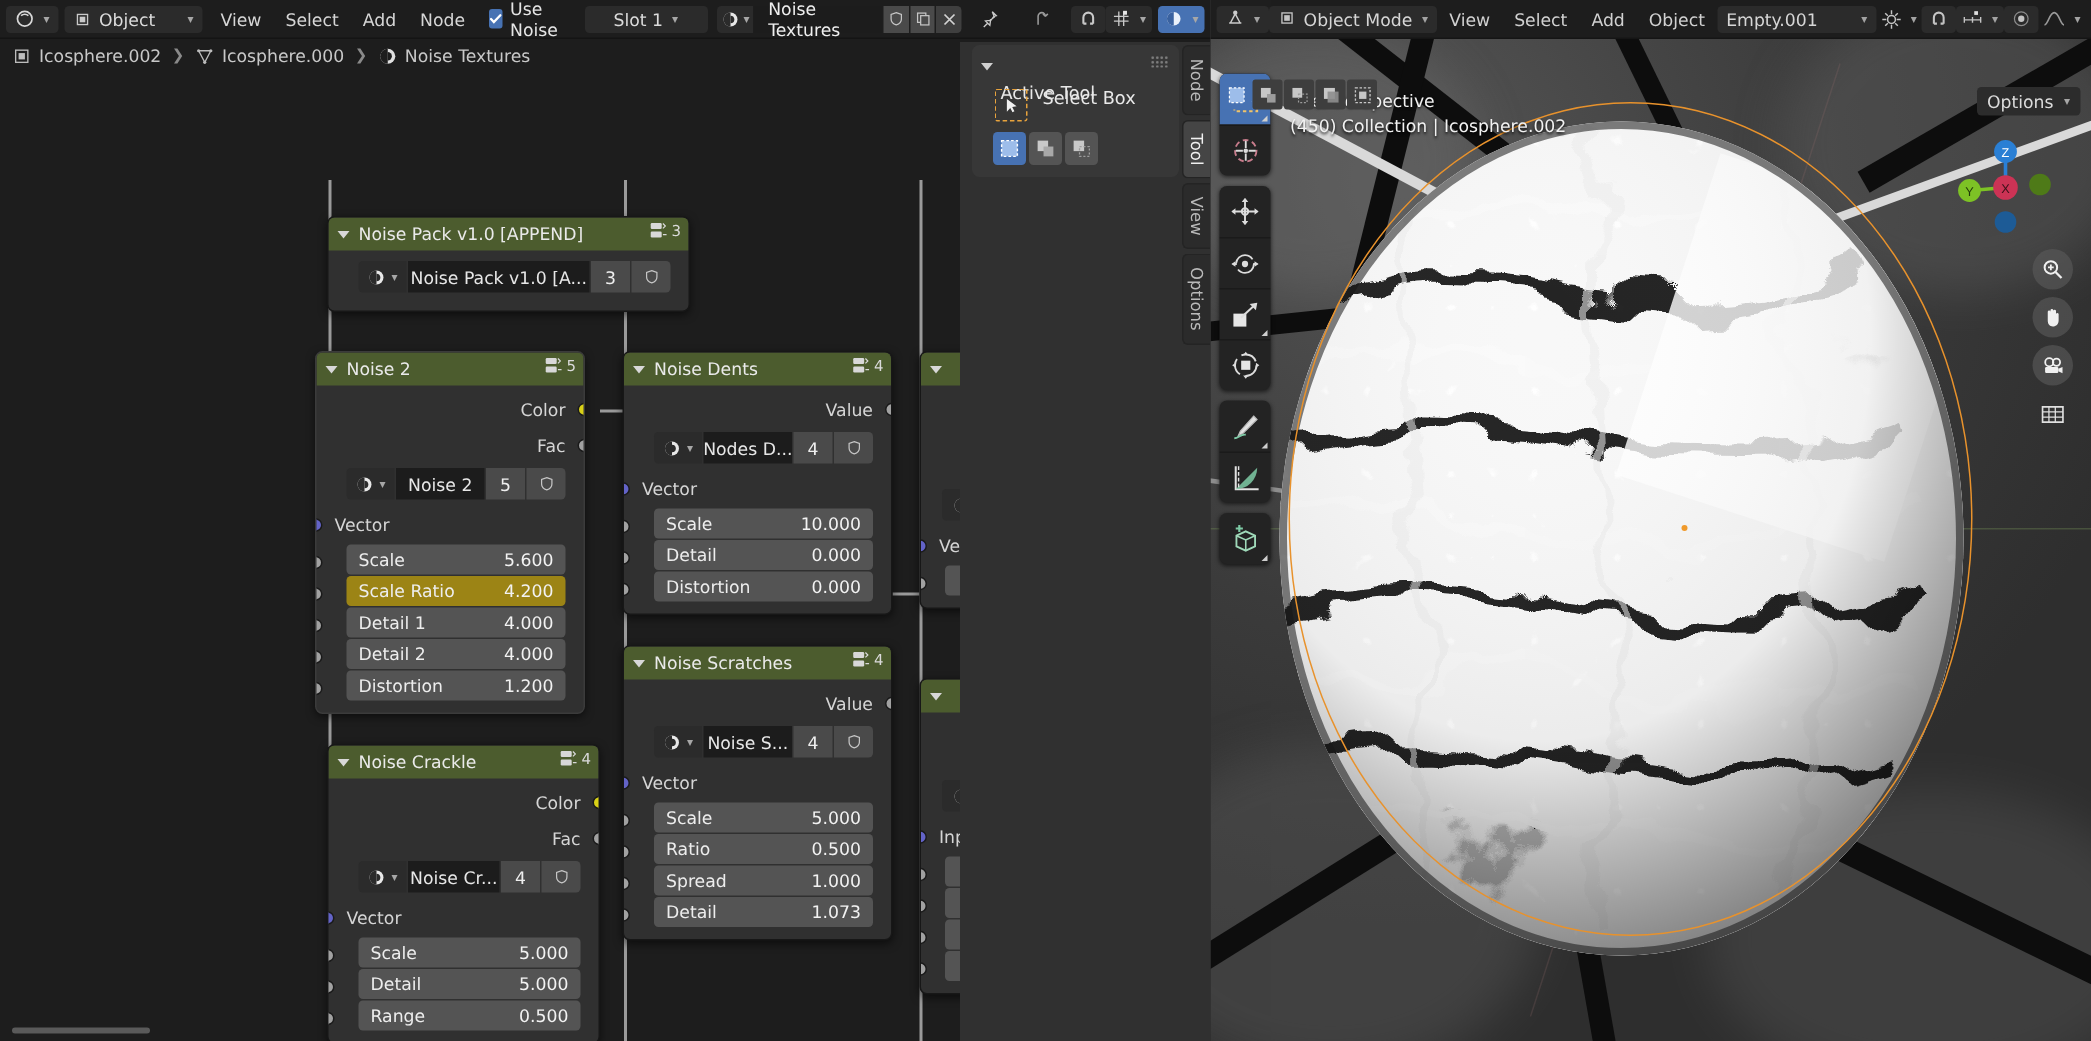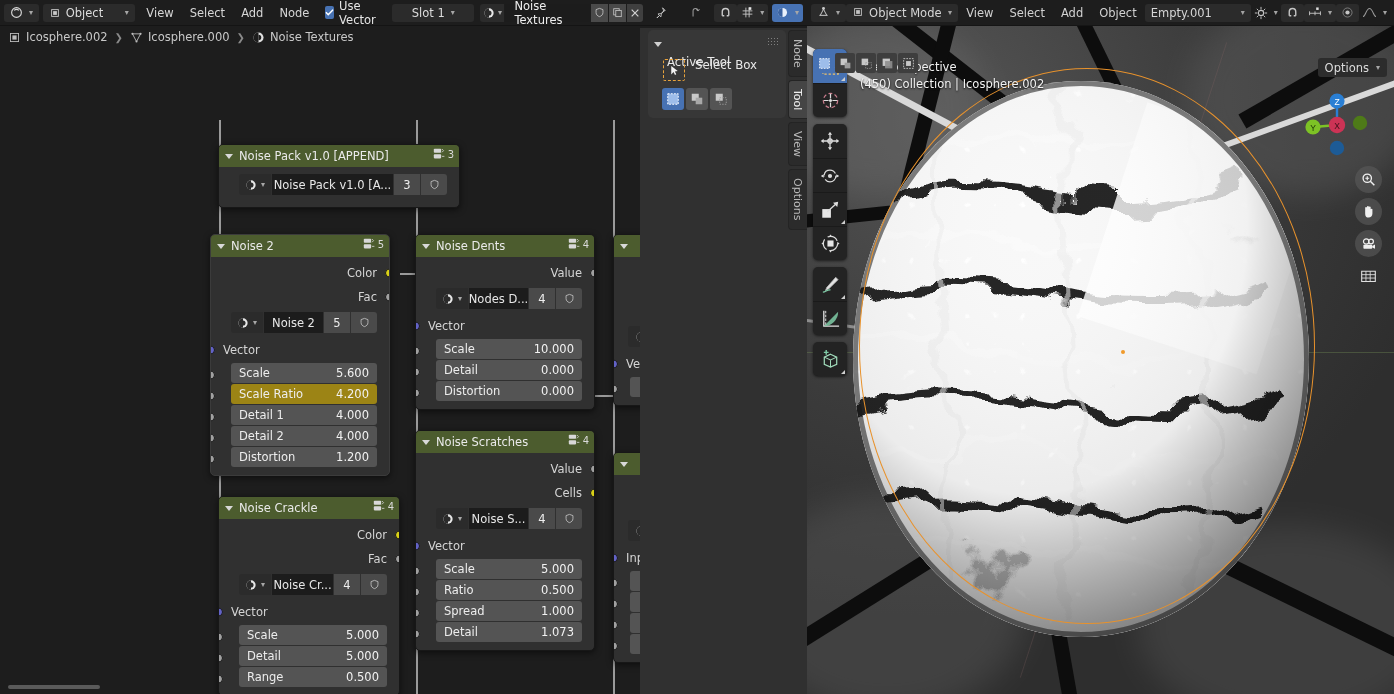--- a/index.html
+++ b/index.html
@@ -295,21 +295,21 @@
       <div class="menu-item">Select</div>
       <div class="menu-item">Add</div>
       <div class="menu-item">Node</div>
       <div class="sep"></div>
       <div style="display:flex;align-items:center;gap:5px;padding:0 4px">
         <span class="cbox">
             <svg width="9" height="9" viewBox="0 0 10 10">
               <path d="M1.5 5.2L3.6 7.4 8.4 2.4" stroke="#fff" stroke-width="1.7" fill="none" stroke-linecap="round"></path>
             </svg>
           </span>
-        <span>Use Vector</span>
+        <span>Use Noise</span>
       </div>
       <div class="sep" style="width:14px"></div>
       <div class="hbtn box" style="min-width:82px;justify-content:center">
         <span>Slot 1</span>
         <span class="chev">▾</span>
       </div>
       <div class="sep" style="width:10px"></div>
 
       <div style="display:flex;align-items:stretch;height:18px;gap:1px">
         <span style="width:30px;background:#2b2b2b;border-radius:3px 0 0 3px;display:flex;align-items:center;justify-content:center;gap:1px">
@@ -666,24 +666,20 @@
                 <rect x="2" y="9" width="9" height="5" rx="1" fill="#d8d8d8"></rect>
                 <path d="M12 11.5h3" stroke="#d8d8d8" stroke-width="1"></path>
               </svg>
             <span>4</span>
           </span>
         </div>
         <div class="node-body">
           <div class="row row-out">
             <span>Value</span>
             <span class="sock out s-gray"></span>
-          </div>
-          <div class="row row-out">
-            <span>Cells</span>
-            <span class="sock out s-yellow"></span>
           </div>
           <div class="dblock">
             <span class="db-icon">
               <svg width="12" height="12" viewBox="0 0 16 16">
                   <circle cx="8" cy="8" r="6.2" fill="#e8e8e8"></circle>
                   <path d="M8 1.8a6.2 6.2 0 0 0 0 12.4z" fill="#2b2b2b"></path>
                   <path d="M8 4.6a3.4 3.4 0 0 1 0 6.8z" fill="#2b2b2b"></path>
                 </svg>
               <span class="chev">▾</span>
             </span>

